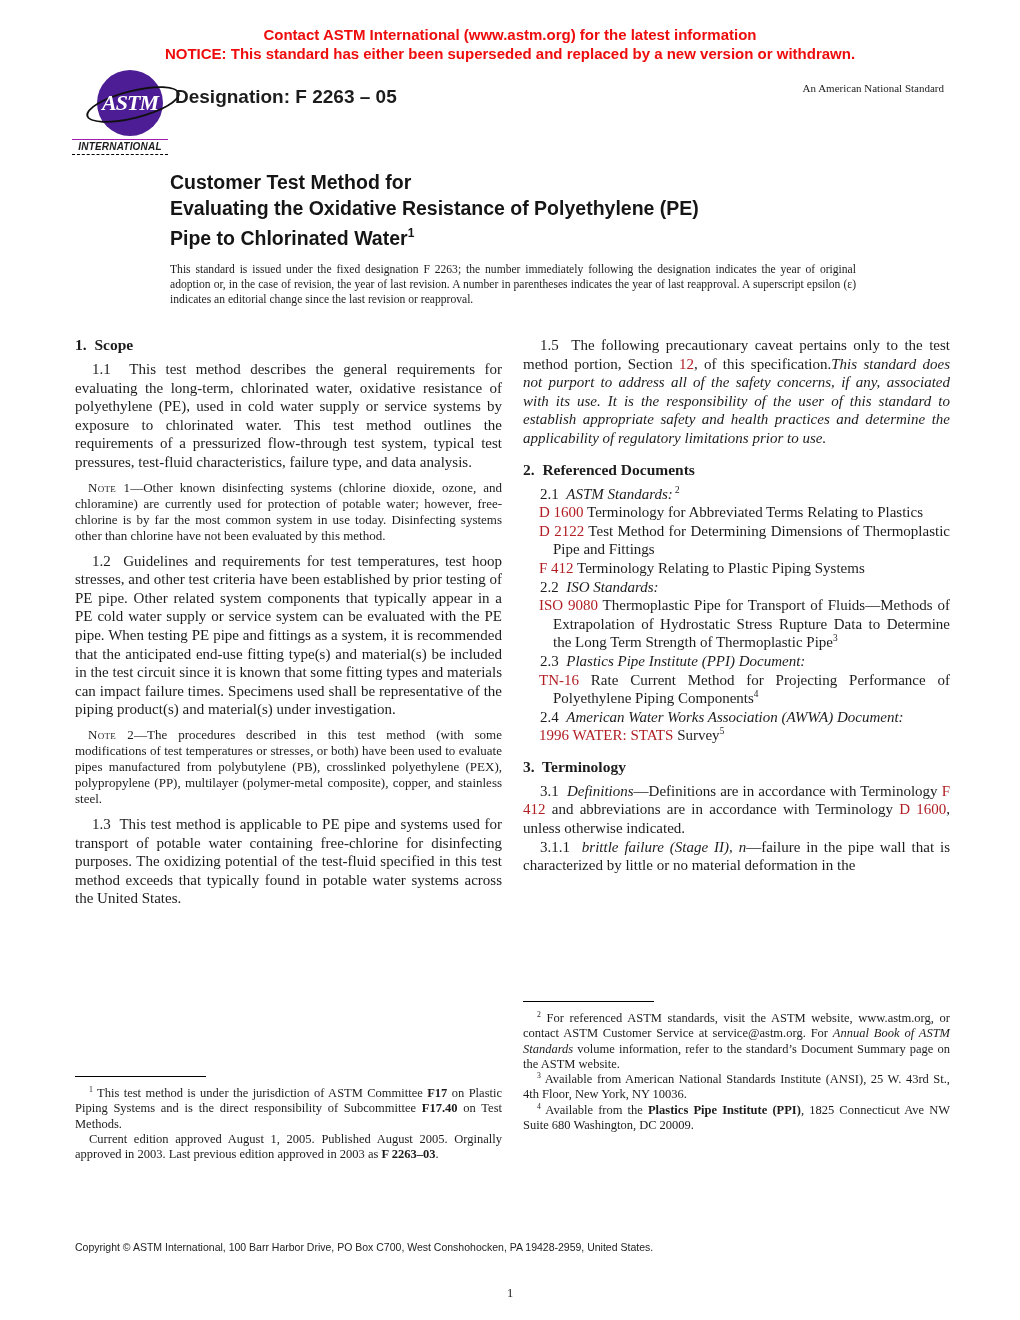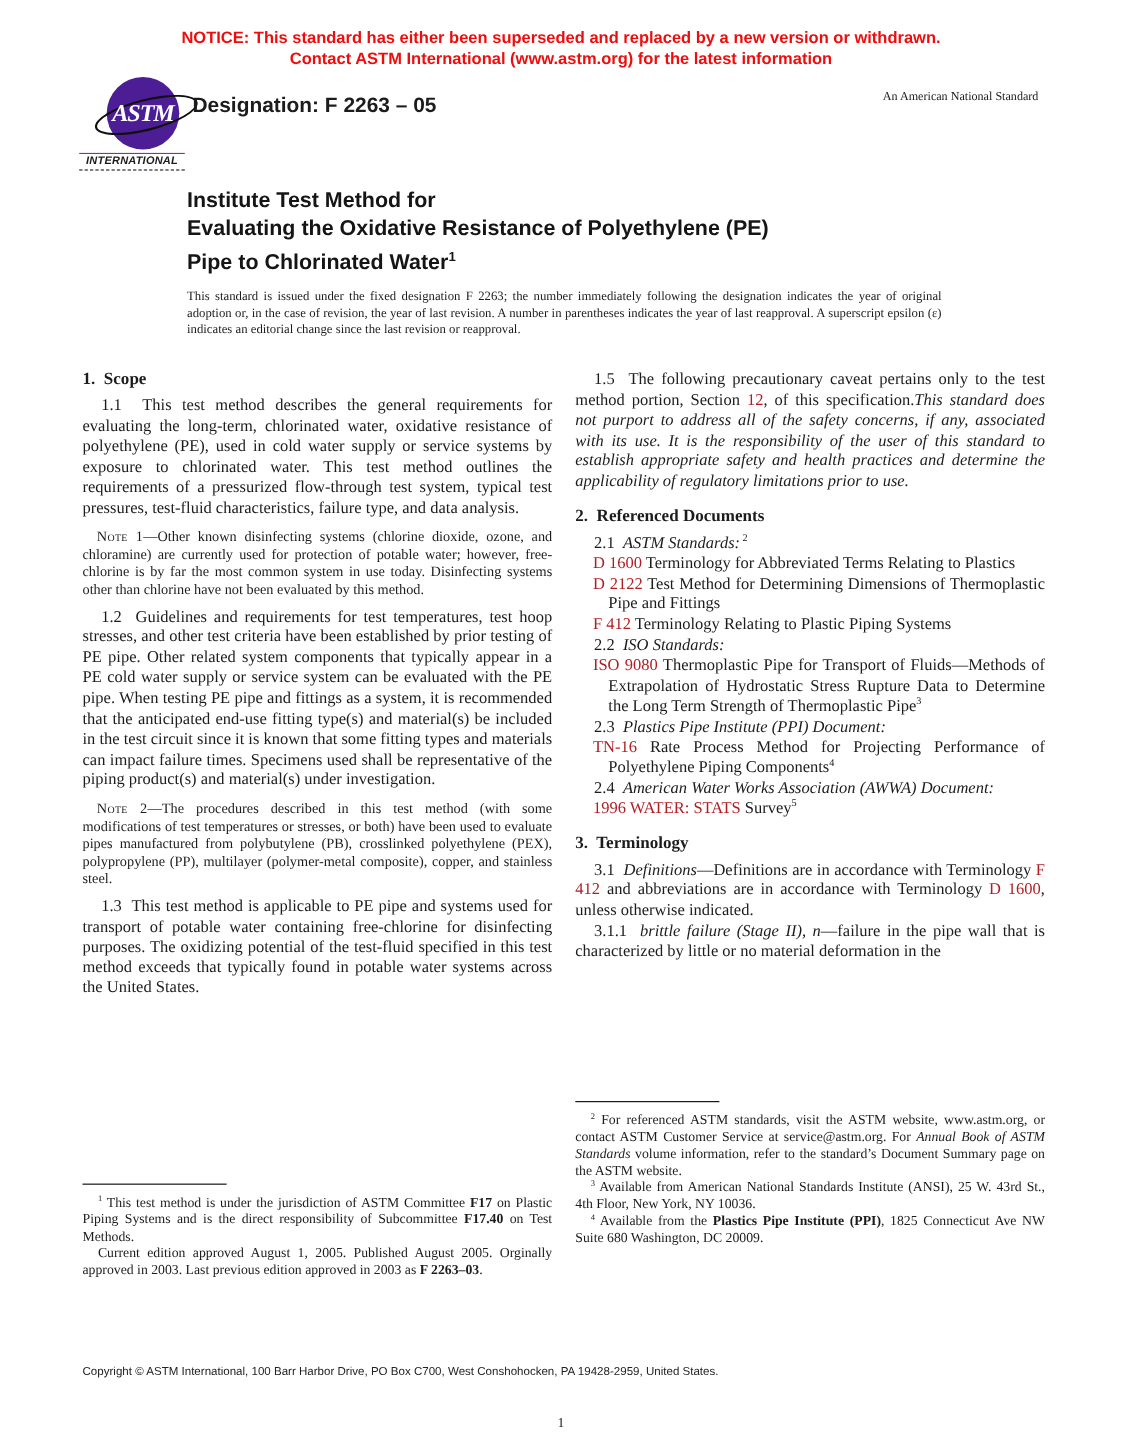--- a/index.html
+++ b/index.html
@@ -99,37 +99,37 @@
   .seg-italic { font-style:italic; }
   .seg-bold { font-weight:bold; }
   .seg-link { color:#b01e24; }
   .seg-sup { font-size:0.62em; vertical-align:super; line-height:0; }
   .seg-smallcaps { font-variant:small-caps; letter-spacing:0.3px; }
 </style>
 </head>
 <body>
 
 <div class="notice">
+  <div>Contact ASTM International (www.astm.org) for the latest information</div>
   <div>NOTICE: This standard has either been superseded and replaced by a new version or withdrawn.</div>
-  <div>Contact ASTM International (www.astm.org) for the latest information</div>
 </div>
 
 <div class="logo">
   <div class="logo-circle">
     <span class="logo-orbit"></span>
     <span class="logo-astm">ASTM</span>
   </div>
   <div class="logo-intl">INTERNATIONAL</div>
 </div>
 
 <div class="designation">Designation: F 2263 – 05</div>
 <div class="ans">An American National Standard</div>
 
 <div class="title">
-  <div>Institute Test Method for</div>
+  <div>Customer Test Method for</div>
   <div>Evaluating the Oxidative Resistance of Polyethylene (PE)</div>
   <div><span>Pipe to Chlorinated Water</span><sup>1</sup></div>
 </div>
 
 <div class="preamble">This standard is issued under the fixed designation F 2263; the number immediately following the designation indicates the year of original adoption or, in the case of revision, the year of last revision. A number in parentheses indicates the year of last reapproval. A superscript epsilon (ε) indicates an editorial change since the last revision or reapproval.</div>
 
 <div class="col col-left">
   <p class="sec-heading">1.&nbsp; Scope</p>
   <p class="para">1.1&nbsp; This test method describes the general requirements for evaluating the long-term, chlorinated water, oxidative resistance of polyethylene (PE), used in cold water supply or service systems by exposure to chlorinated water. This test method outlines the requirements of a pressurized flow-through test system, typical test pressures, test-fluid characteristics, failure type, and data analysis.</p>
   <p class="note"><span class="seg-smallcaps">Note 1</span><span class="seg-plain">—Other known disinfecting systems (chlorine dioxide, ozone, and chloramine) are currently used for protection of potable water; however, free-chlorine is by far the most common system in use today. Disinfecting systems other than chlorine have not been evaluated by this method.</span></p>
@@ -141,21 +141,21 @@
 <div class="col col-right">
   <p class="para"><span class="seg-plain">1.5&nbsp; The following precautionary caveat pertains only to the test method portion, Section </span><span class="seg-link">12</span><span class="seg-plain">, of this specification.</span><span class="seg-italic">This standard does not purport to address all of the safety concerns, if any, associated with its use. It is the responsibility of the user of this standard to establish appropriate safety and health practices and determine the applicability of regulatory limitations prior to use.</span></p>
   <p class="sec-heading sec-gap">2.&nbsp; Referenced Documents</p>
   <p class="para"><span class="seg-plain">2.1&nbsp; </span><span class="seg-italic">ASTM Standards:</span><span class="seg-sup"> 2</span></p>
   <p class="ref-item"><span class="seg-link">D 1600</span><span class="seg-plain"> Terminology for Abbreviated Terms Relating to Plastics</span></p>
   <p class="ref-item"><span class="seg-link">D 2122</span><span class="seg-plain"> Test Method for Determining Dimensions of Thermoplastic Pipe and Fittings</span></p>
   <p class="ref-item"><span class="seg-link">F 412</span><span class="seg-plain"> Terminology Relating to Plastic Piping Systems</span></p>
   <p class="para"><span class="seg-plain">2.2&nbsp; </span><span class="seg-italic">ISO Standards:</span></p>
   <p class="ref-item"><span class="seg-link">ISO 9080</span><span class="seg-plain"> Thermoplastic Pipe for Transport of Fluids—Methods of Extrapolation of Hydrostatic Stress Rupture Data to Determine the Long Term Strength of Thermoplastic Pipe</span><span class="seg-sup">3</span></p>
   <p class="para"><span class="seg-plain">2.3&nbsp; </span><span class="seg-italic">Plastics Pipe Institute (PPI) Document:</span></p>
-  <p class="ref-item"><span class="seg-link">TN-16</span><span class="seg-plain"> Rate Process Method for Projecting Performance of Polyethylene Piping Components</span><span class="seg-sup">4</span></p>
+  <p class="ref-item"><span class="seg-link">TN-16</span><span class="seg-plain"> Rate Current Method for Projecting Performance of Polyethylene Piping Components</span><span class="seg-sup">4</span></p>
   <p class="para"><span class="seg-plain">2.4&nbsp; </span><span class="seg-italic">American Water Works Association (AWWA) Document:</span></p>
   <p class="ref-item"><span class="seg-link">1996 WATER: STATS</span><span class="seg-plain"> Survey</span><span class="seg-sup">5</span></p>
   <p class="sec-heading sec-gap">3.&nbsp; Terminology</p>
   <p class="para"><span class="seg-plain">3.1&nbsp; </span><span class="seg-italic">Definitions</span><span class="seg-plain">—Definitions are in accordance with Terminology </span><span class="seg-link">F 412</span><span class="seg-plain"> and abbreviations are in accordance with Terminology </span><span class="seg-link">D 1600</span><span class="seg-plain">, unless otherwise indicated.</span></p>
   <p class="para"><span class="seg-plain">3.1.1&nbsp; </span><span class="seg-italic">brittle failure (Stage II), n</span><span class="seg-plain">—failure in the pipe wall that is characterized by little or no material deformation in the</span></p>
 </div>
 
 <div class="fnblock fn-left">
   <div class="fn-rule"></div>
   <p class="fn"><span class="seg-sup">1</span><span class="seg-plain"> This test method is under the jurisdiction of ASTM Committee </span><span class="seg-bold">F17</span><span class="seg-plain"> on Plastic Piping Systems and is the direct responsibility of Subcommittee </span><span class="seg-bold">F17.40</span><span class="seg-plain"> on Test Methods.</span></p>

